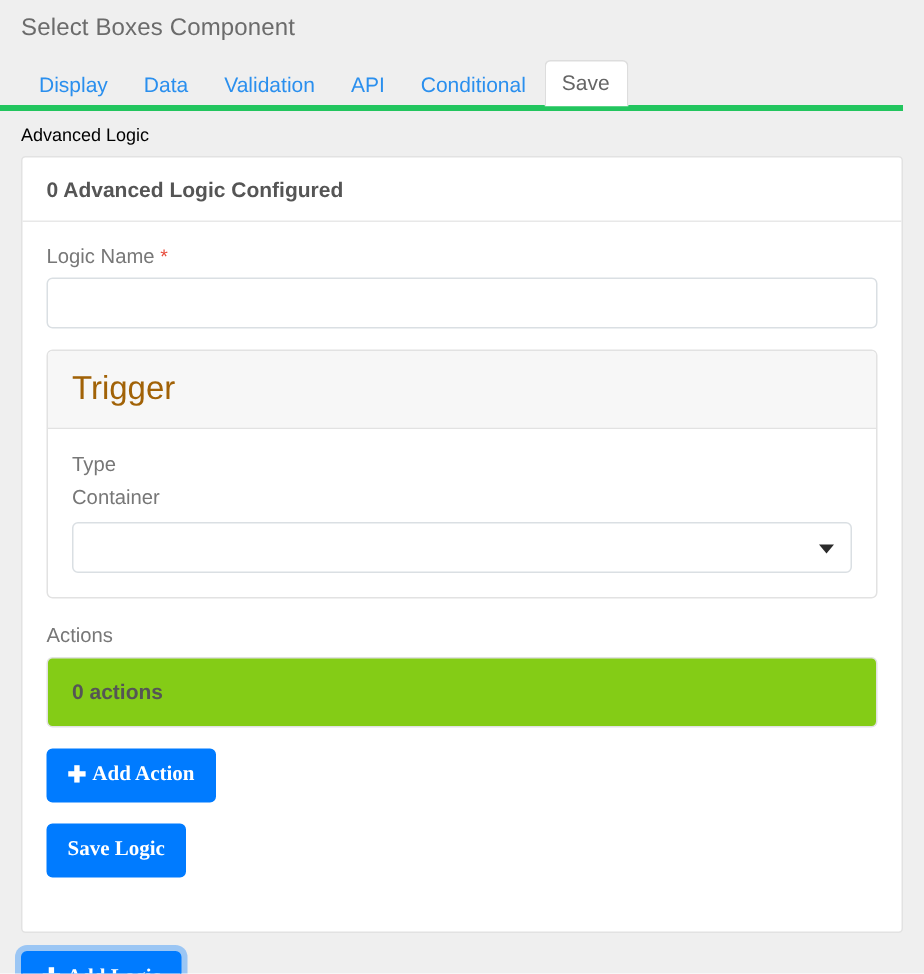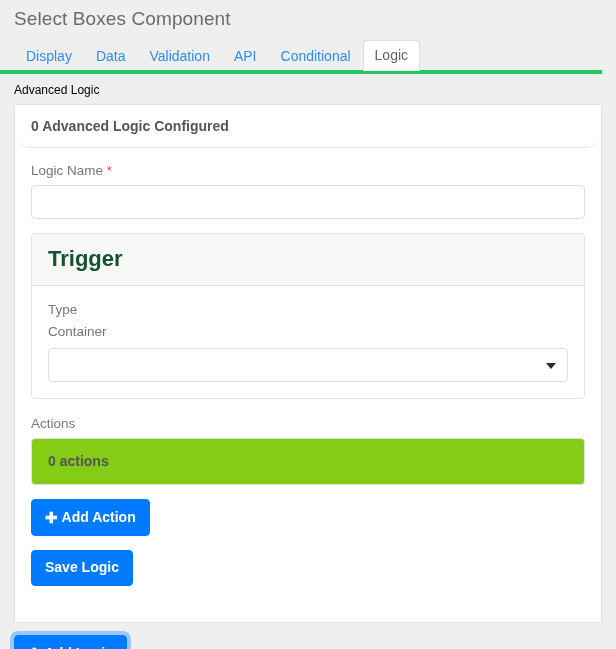--- a/index.html
+++ b/index.html
@@ -11,21 +11,21 @@
     height: 649px;
     background: #efefef;
     font-family: "Liberation Sans", sans-serif;
     font-size: 14px;
     color: #555;
     overflow: hidden;
   }
 
   
   .page-title {
-    font-size: 19px;
+    font-size: 16px;
     color: #6b6b6b;
     font-weight: 400;
     padding: 6px 0 0 14px;
     line-height: 26px;
     letter-spacing: 0.1px;
   }
 
   
   .tabs {
     display: flex;
@@ -71,21 +71,20 @@
     border: 1px solid #e2e2e2;
     border-radius: 3px;
   }
   .outer-panel-heading {
     padding: 12px 16px 12px 16px;
     border-bottom: 1px solid #e8e8e8;
     font-weight: bold;
     font-size: 14px;
     color: #555;
     line-height: 18px;
-    border-radius: 15px;
   }
   .outer-panel-body {
     padding: 14px 16px 22px 16px;
   }
 
   
   .form-group {
     margin-bottom: 14px;
   }
   .control-label {
@@ -123,22 +122,22 @@
     margin-bottom: 16px;
   }
   .trigger-heading {
     background: #f7f7f7;
     border-bottom: 1px solid #e2e2e2;
     border-radius: 3px 3px 0 0;
     padding: 11px 16px 12px 16px;
   }
   .trigger-title {
     font-size: 22px;
-    font-weight: 700;
-    color: #14532d;
+    font-weight: 400;
+    color: #a16207;
     line-height: 28px;
   }
   .trigger-body {
     padding: 13px 16px 16px 16px;
   }
   .label-plain {
     color: #777;
     font-size: 13.5px;
     line-height: 22px;
   }
@@ -183,21 +182,21 @@
 
   
   .btn {
     display: inline-block;
     background: #007bff;
     color: #fff;
     border: 1px solid #007bff;
     border-radius: 4px;
     font-size: 14px;
     font-weight: bold;
-    font-family: Liberation Sans, sans-serif;
+    font-family: Liberation Serif, serif;
     padding: 8px 13px 9px 13px;
     line-height: 17px;
     cursor: pointer;
     outline: none;
     white-space: nowrap;
   }
   .btn .plus {
     font-weight: bold;
     font-size: 15px;
     margin-right: 4px;
@@ -222,21 +221,21 @@
 <div>
 
   <div class="page-title">Select Boxes Component</div>
 
   <div class="tabs">
     <div class="tab">Display</div>
     <div class="tab">Data</div>
     <div class="tab">Validation</div>
     <div class="tab">API</div>
     <div class="tab">Conditional</div>
-    <div class="tab active">Logic</div>
+    <div class="tab active">Save</div>
   </div>
 
   <div class="section-label">Advanced Logic</div>
 
   <div class="outer-panel">
 
     <div class="outer-panel-heading">0 Advanced Logic Configured</div>
 
     <div class="outer-panel-body">
 

